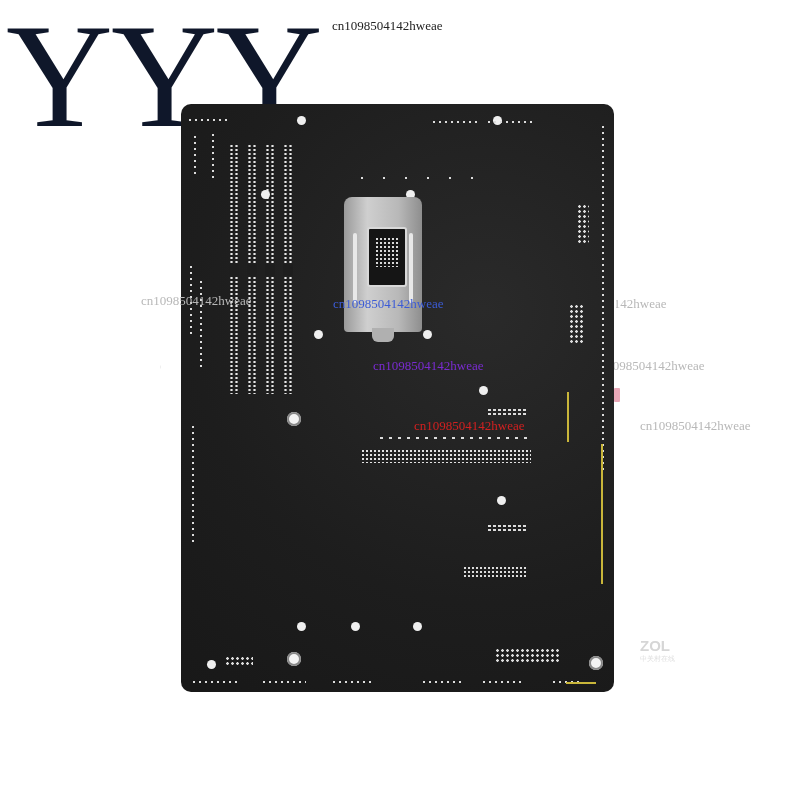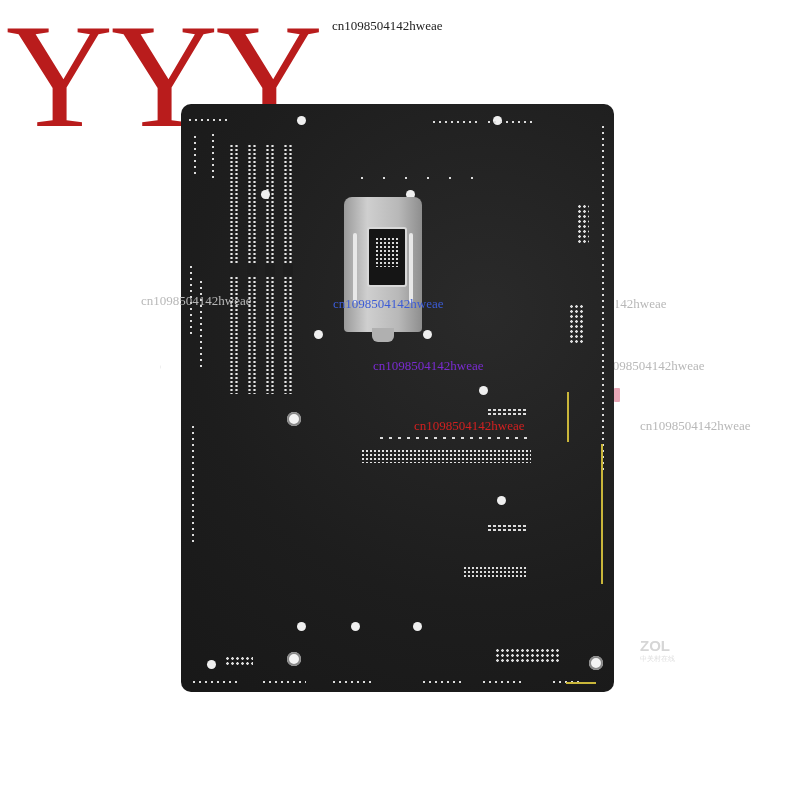--- a/index.html
+++ b/index.html
@@ -1,17 +1,17 @@
 <!DOCTYPE html>
 <html><head>
 <meta charset="utf-8">
 <style>
   html,body{margin:0;padding:0;}
   body{width:800px;height:800px;background:#ffffff;position:relative;overflow:hidden;font-family:"Liberation Serif","DejaVu Serif",serif;}
-  .yyy{position:absolute;left:6px;top:2px;font-family:"Liberation Serif","DejaVu Serif",serif;font-size:148px;line-height:1;color:#b91c1c;letter-spacing:-2px;}
+  .yyy{position:absolute;left:6px;top:2px;font-family:"Liberation Serif","DejaVu Serif",serif;font-size:148px;line-height:1;color:#0f172a;letter-spacing:-2px;}
   .wm{position:absolute;font-family:"Liberation Serif","DejaVu Serif",serif;font-size:13px;white-space:nowrap;text-align:center;}
   .board{position:absolute;left:181px;top:104px;width:433px;height:588px;background:#202020;border-radius:10px;overflow:hidden;
     background-image:radial-gradient(circle at 70% 35%,#2a2a2a 0%,#1d1d1d 60%,#181818 100%);}
   .dimm{position:absolute;top:40px;width:10px;height:250px;
     background-image:radial-gradient(circle,#e8e8e8 1px,transparent 1.3px);background-size:5px 4px;}
   .dimm .gap{position:absolute;left:0;right:0;top:120px;height:12px;background:#1e1e1e;}
   .hole{position:absolute;width:9px;height:9px;border-radius:50%;background:#efefef;}
   .hole.ring{width:14px;height:14px;background:#f3f3f3;box-shadow:0 0 0 2px #888 inset;}
   .dotrow{position:absolute;height:4px;background-image:radial-gradient(circle,#dcdcdc 1.2px,transparent 1.5px);background-size:6px 4px;}
   .dotcol{position:absolute;width:4px;background-image:radial-gradient(circle,#dcdcdc 1.2px,transparent 1.5px);background-size:4px 6px;}

